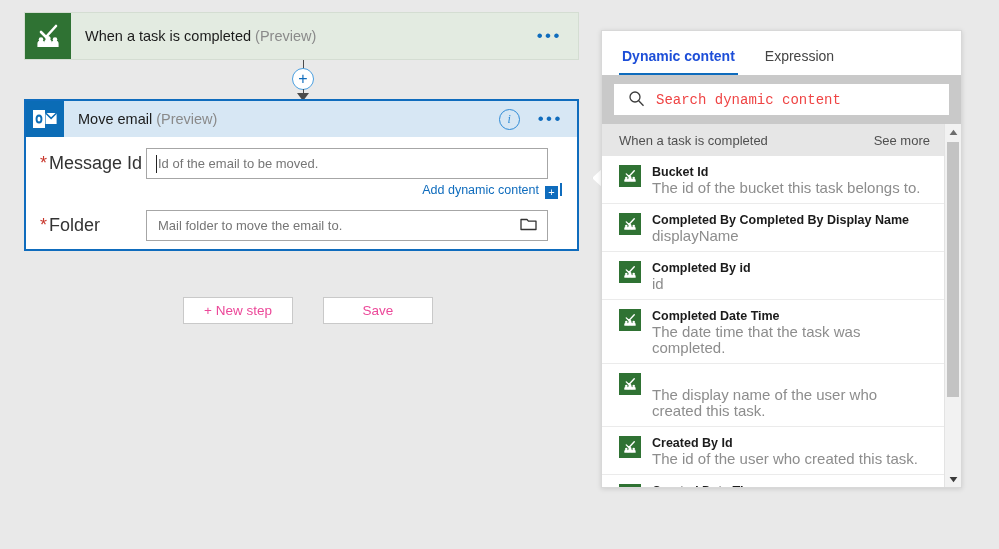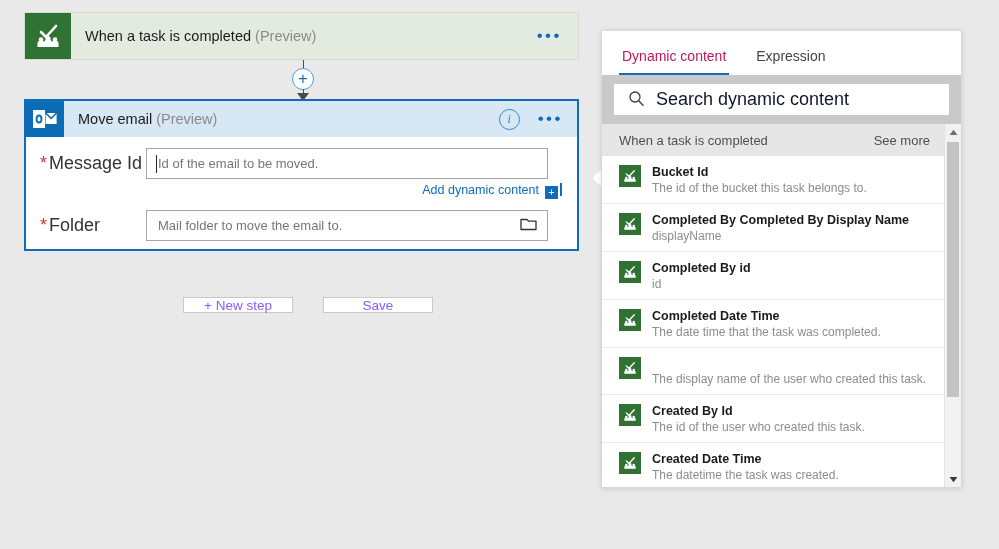--- a/index.html
+++ b/index.html
@@ -75,65 +75,65 @@
   #add-dynamic-link{color:#0f6cbd;font-size:12.5px;cursor:pointer;}
   .plus-badge{
     display:inline-block;width:13px;height:13px;background:#0f6cbd;color:#fff;
     font-size:11px;line-height:13px;text-align:center;margin-left:6px;vertical-align:-2px;
   }
   .caret-bar{display:inline-block;width:2px;height:13px;background:#0f6cbd;margin-left:2px;vertical-align:-2px;}
 
   
   #buttons{position:absolute;left:183px;top:297px;display:flex;gap:30px;}
   .btn{
-    width:110px;height:16px;background:#fff;border:1px solid #c9c9c9;box-sizing:border-box;
-    color:#8b5cf6;font-size:13.5px;display:flex;align-items:center;justify-content:center;cursor:pointer;
+    width:110px;height:27px;background:#fff;border:1px solid #c9c9c9;box-sizing:border-box;
+    color:#ec4899;font-size:13.5px;display:flex;align-items:center;justify-content:center;cursor:pointer;
   }
 
   
   #panel{
     position:absolute;left:601px;top:30px;width:361px;height:458px;
     background:#fff;border:1px solid #d8d8d8;box-sizing:border-box;
     box-shadow:0 1px 5px rgba(0,0,0,.13);
     display:flex;flex-direction:column;overflow:hidden;
   }
   #panel-pointer{
     position:absolute;left:592px;top:168px;width:10px;height:20px;
     background:#fff;border-left:1px solid #d8d8d8;
     clip-path:polygon(0 50%,100% 0,100% 100%);
   }
   #tabs{height:44px;display:flex;align-items:flex-end;padding-left:17px;flex:0 0 44px;background:#fff;}
   .tab{
     font-size:14px;color:#444;padding:0 3px 9px 3px;margin-right:24px;cursor:pointer;
     border-bottom:2.5px solid transparent;
   }
-  .tab.active{color:#be185d;font-weight:normal;border-bottom-color:#0f6cbd;}
+  .tab.active{color:#1d4ed8;font-weight:bold;border-bottom-color:#0f6cbd;}
   #search-wrap{background:#c9c9c9;padding:9px 12px;flex:0 0 auto;}
   #search-box{
     height:31px;background:#fff;display:flex;align-items:center;border:1px solid #fff;box-sizing:border-box;
   }
   #search-box .s-icon{margin:0 11px 0 13px;flex:0 0 auto;}
-  #search-box .s-ph{color:#0f172a;font-size:18px;}
+  #search-box .s-ph{color:#ef4444;font-size:14px;font-family:Liberation Mono, monospace;}
 
   #list-area{flex:1;display:flex;overflow:hidden;position:relative;}
   #list{flex:1;overflow:hidden;}
   .group-head{
     height:32px;background:#e6e6e6;display:flex;align-items:center;
     padding:0 14px 0 17px;font-size:13px;color:#505050;
   }
   .group-head .see-more{margin-left:auto;color:#505050;cursor:pointer;}
   .dc-item{
     display:flex;align-items:flex-start;padding:8px 14px 7px 17px;
     border-bottom:1px solid #ebebeb;cursor:pointer;background:#fff;
   }
   .dc-item .mini-icon{width:22px;height:22px;flex:0 0 22px;background:#2f7233;margin-top:1px;
     display:flex;align-items:center;justify-content:center;}
   .dc-text{margin-left:11px;}
   .dc-title{font-size:12.5px;font-weight:bold;color:#1b1b1b;line-height:15px;margin-top:48px;}
-  .dc-desc{font-size:12px;color:#8d8d8d;line-height:16px;margin-top:1px;}
+  .dc-desc{font-size:15px;color:#8d8d8d;line-height:16px;margin-top:1px;}
 
   
   #scrollbar{width:16px;background:#f2f2f2;border-left:1px solid #e3e3e3;position:relative;flex:0 0 16px;}
   .sb-arrow{position:absolute;left:0;width:16px;height:16px;display:flex;align-items:center;justify-content:center;cursor:pointer;}
   .sb-arrow.up{top:0;}
   .sb-arrow.down{bottom:0;}
   #sb-thumb{position:absolute;left:2px;top:18px;width:12px;height:255px;background:#c3c3c3;cursor:pointer;}
 </style>
 </head>
 <body>

